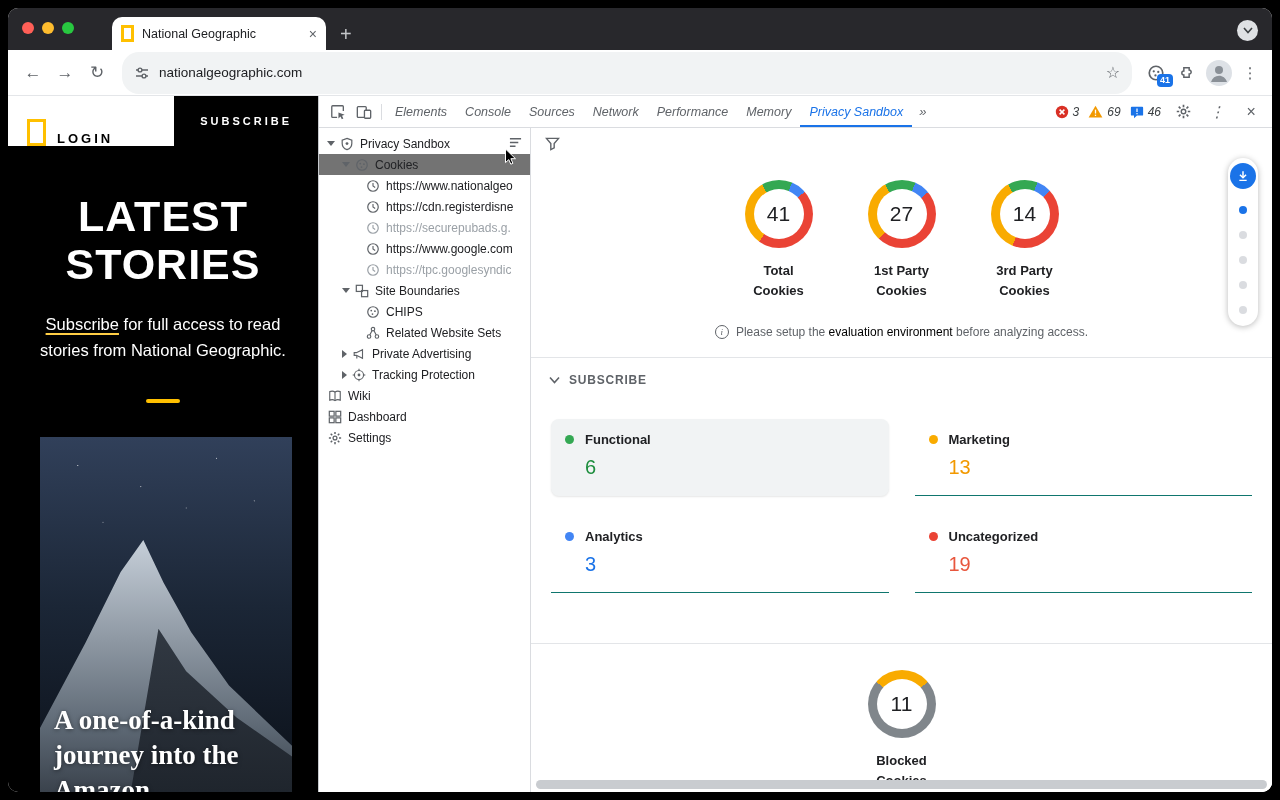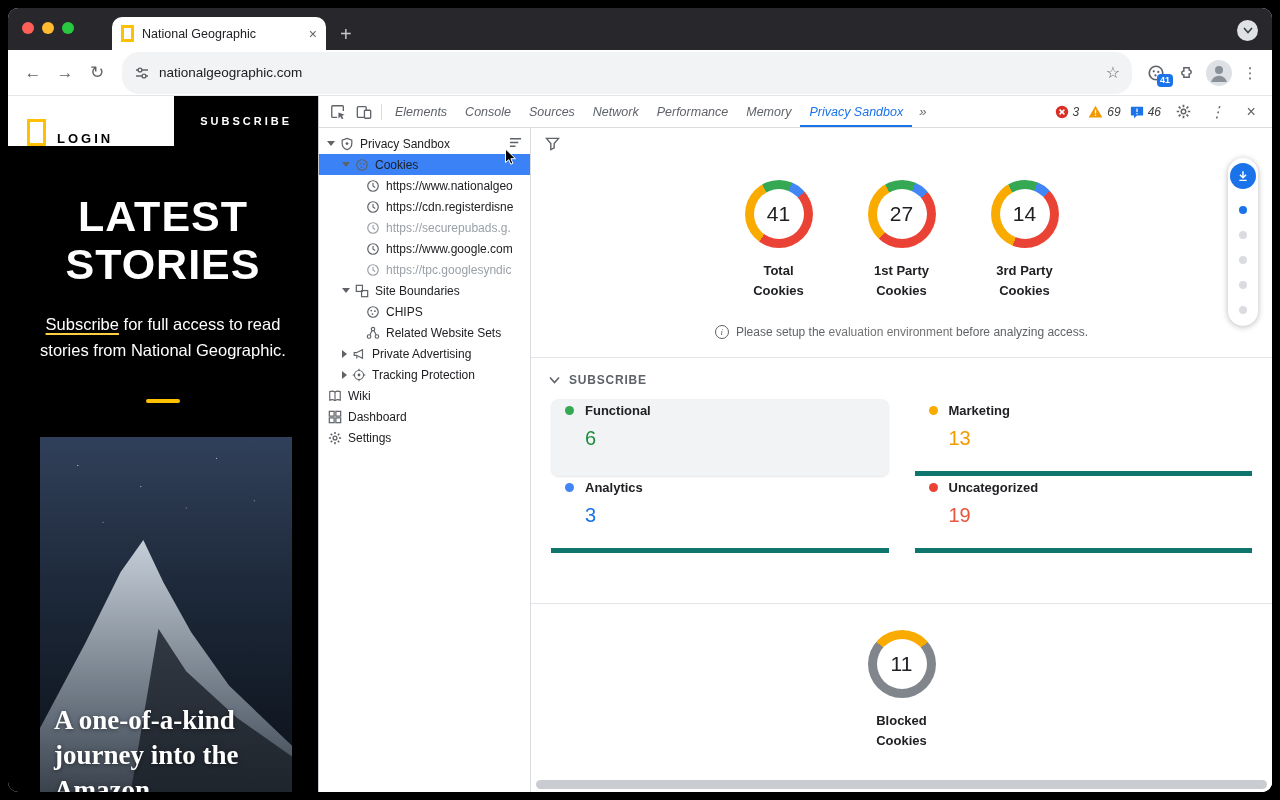--- a/index.html
+++ b/index.html
@@ -70,47 +70,47 @@
   .dt-tab.active { color:#1a73e8; box-shadow:inset 0 -2px 0 #1a73e8; }
   .dt-more { display:flex; align-items:center; padding:0 7px; color:#5f6368; font-size:13px; }
   .dt-right { margin-left:auto; display:flex; align-items:center; gap:9px; padding-right:2px; }
   .cnt { display:flex; align-items:center; gap:4px; font-size:12px; color:#3c4043; }
   .dt-body { flex:1; display:flex; min-height:0; position:relative; }
 
   
   .dt-tree { width:212px; flex:none; border-right:1px solid #dadce0; padding-top:5px; font-size:12px; color:#202124; position:relative; overflow:hidden; }
   .trow { height:21px; display:flex; align-items:center; white-space:nowrap; position:relative; }
   .trow.d0 { padding-left:8px; } .trow.d1 { padding-left:23px; } .trow.d2 { padding-left:46px; }
-  .trow.sel { background:#3b82f6; }
+  .trow.sel { background:#737373; }
   .exp { width:0; height:0; margin-right:4px; flex:none; }
   .exp.open { border-left:4px solid transparent; border-right:4px solid transparent; border-top:5px solid #5f6368; }
   .exp.closed { border-top:4px solid transparent; border-bottom:4px solid transparent; border-left:5px solid #5f6368; }
   .ticon { width:16px; height:16px; margin-right:5px; color:#5f6368; flex:none; display:flex; align-items:center; justify-content:center; }
   .tlbl { overflow:hidden; }
   .trow.dim .tlbl, .trow.dim .ticon { color:#9aa0a6; }
   .tree-trailing { position:absolute; right:7px; top:3px; color:#5f6368; }
   .cursor-overlay { position:absolute; right:12px; top:20px; z-index:5; }
 
   
   .dt-main { flex:1; position:relative; overflow:hidden; background:#fff; min-width:0; }
   .funnel { position:absolute; left:14px; top:9px; color:#5f6368; }
   .donut-row { display:flex; justify-content:center; gap:33px; padding-top:52px; }
   .donut-card { width:90px; display:flex; flex-direction:column; align-items:center; }
   .donut { width:68px; height:68px; border-radius:50%; position:relative; background:#e8eaed; }
   .hole { position:absolute; inset:9px; background:#fff; border-radius:50%; display:flex; align-items:center; justify-content:center; }
   .donut-num { font-size:21px; color:#202124; }
   .donut-label { margin-top:13px; font-size:13px; font-weight:700; color:#202124; text-align:center; line-height:1.55; width:80px; }
   .info-row { margin-top:24px; display:flex; justify-content:center; align-items:center; gap:7px; font-size:12px; color:#5f6368; }
   .info-i { width:14px; height:14px; border:1px solid #5f6368; border-radius:50%; display:flex; align-items:center; justify-content:center; font-size:9px; font-style:italic; font-family:"Liberation Serif",serif; flex:none; }
-  .link { color:#737373; text-decoration:none; cursor:pointer; }
+  .link { color:#000000; text-decoration:none; cursor:pointer; }
   .cat-section { margin-top:18px; border-top:1px solid #e3e5e8; padding:15px 0 0 18px; display:flex; align-items:center; gap:9px; }
   .cat-title { font-size:12px; font-weight:700; letter-spacing:.8px; color:#5f6368; }
   .chev { color:#5f6368; }
   .cat-grid { display:grid; grid-template-columns:1fr 1fr; column-gap:26px; padding:12px 20px 0; }
-  .cat-cell { position:relative; padding:4px 14px 14px; border-bottom:5px solid #0f766e; min-height:77px; }
+  .cat-cell { position:relative; padding:13px 14px 14px; border-bottom:1px solid #0f766e; min-height:77px;margin-top:20px; }
   .cat-cell.selected { background:#f1f3f4; border-radius:8px; border-bottom-color:transparent; box-shadow:0 1px 2px rgba(0,0,0,.10); }
   .cat-head { display:flex; align-items:center; gap:11px; font-size:13px; font-weight:700; color:#202124; }
   .cat-dot { width:9px; height:9px; border-radius:50%; flex:none; }
   .cat-num { margin:9px 0 0 20px; font-size:20px; }
   .blocked-section { margin-top:50px; border-top:1px solid #e3e5e8; padding-top:26px; display:flex; justify-content:center; }
   .hscroll { position:absolute; left:5px; right:5px; bottom:3px; height:9px; background:#c9ccd0; border-radius:5px; }
 
   
   .float-panel { position:absolute; right:14px; top:30px; width:30px; background:#fff; border-radius:16px; box-shadow:0 1px 6px rgba(0,0,0,.28); display:flex; flex-direction:column; align-items:center; padding:2px 0 12px; gap:17px; z-index:10; }
   .dl-btn { width:26px; height:26px; border-radius:50%; background:#1a73e8; display:flex; align-items:center; justify-content:center; margin-top:3px; }

